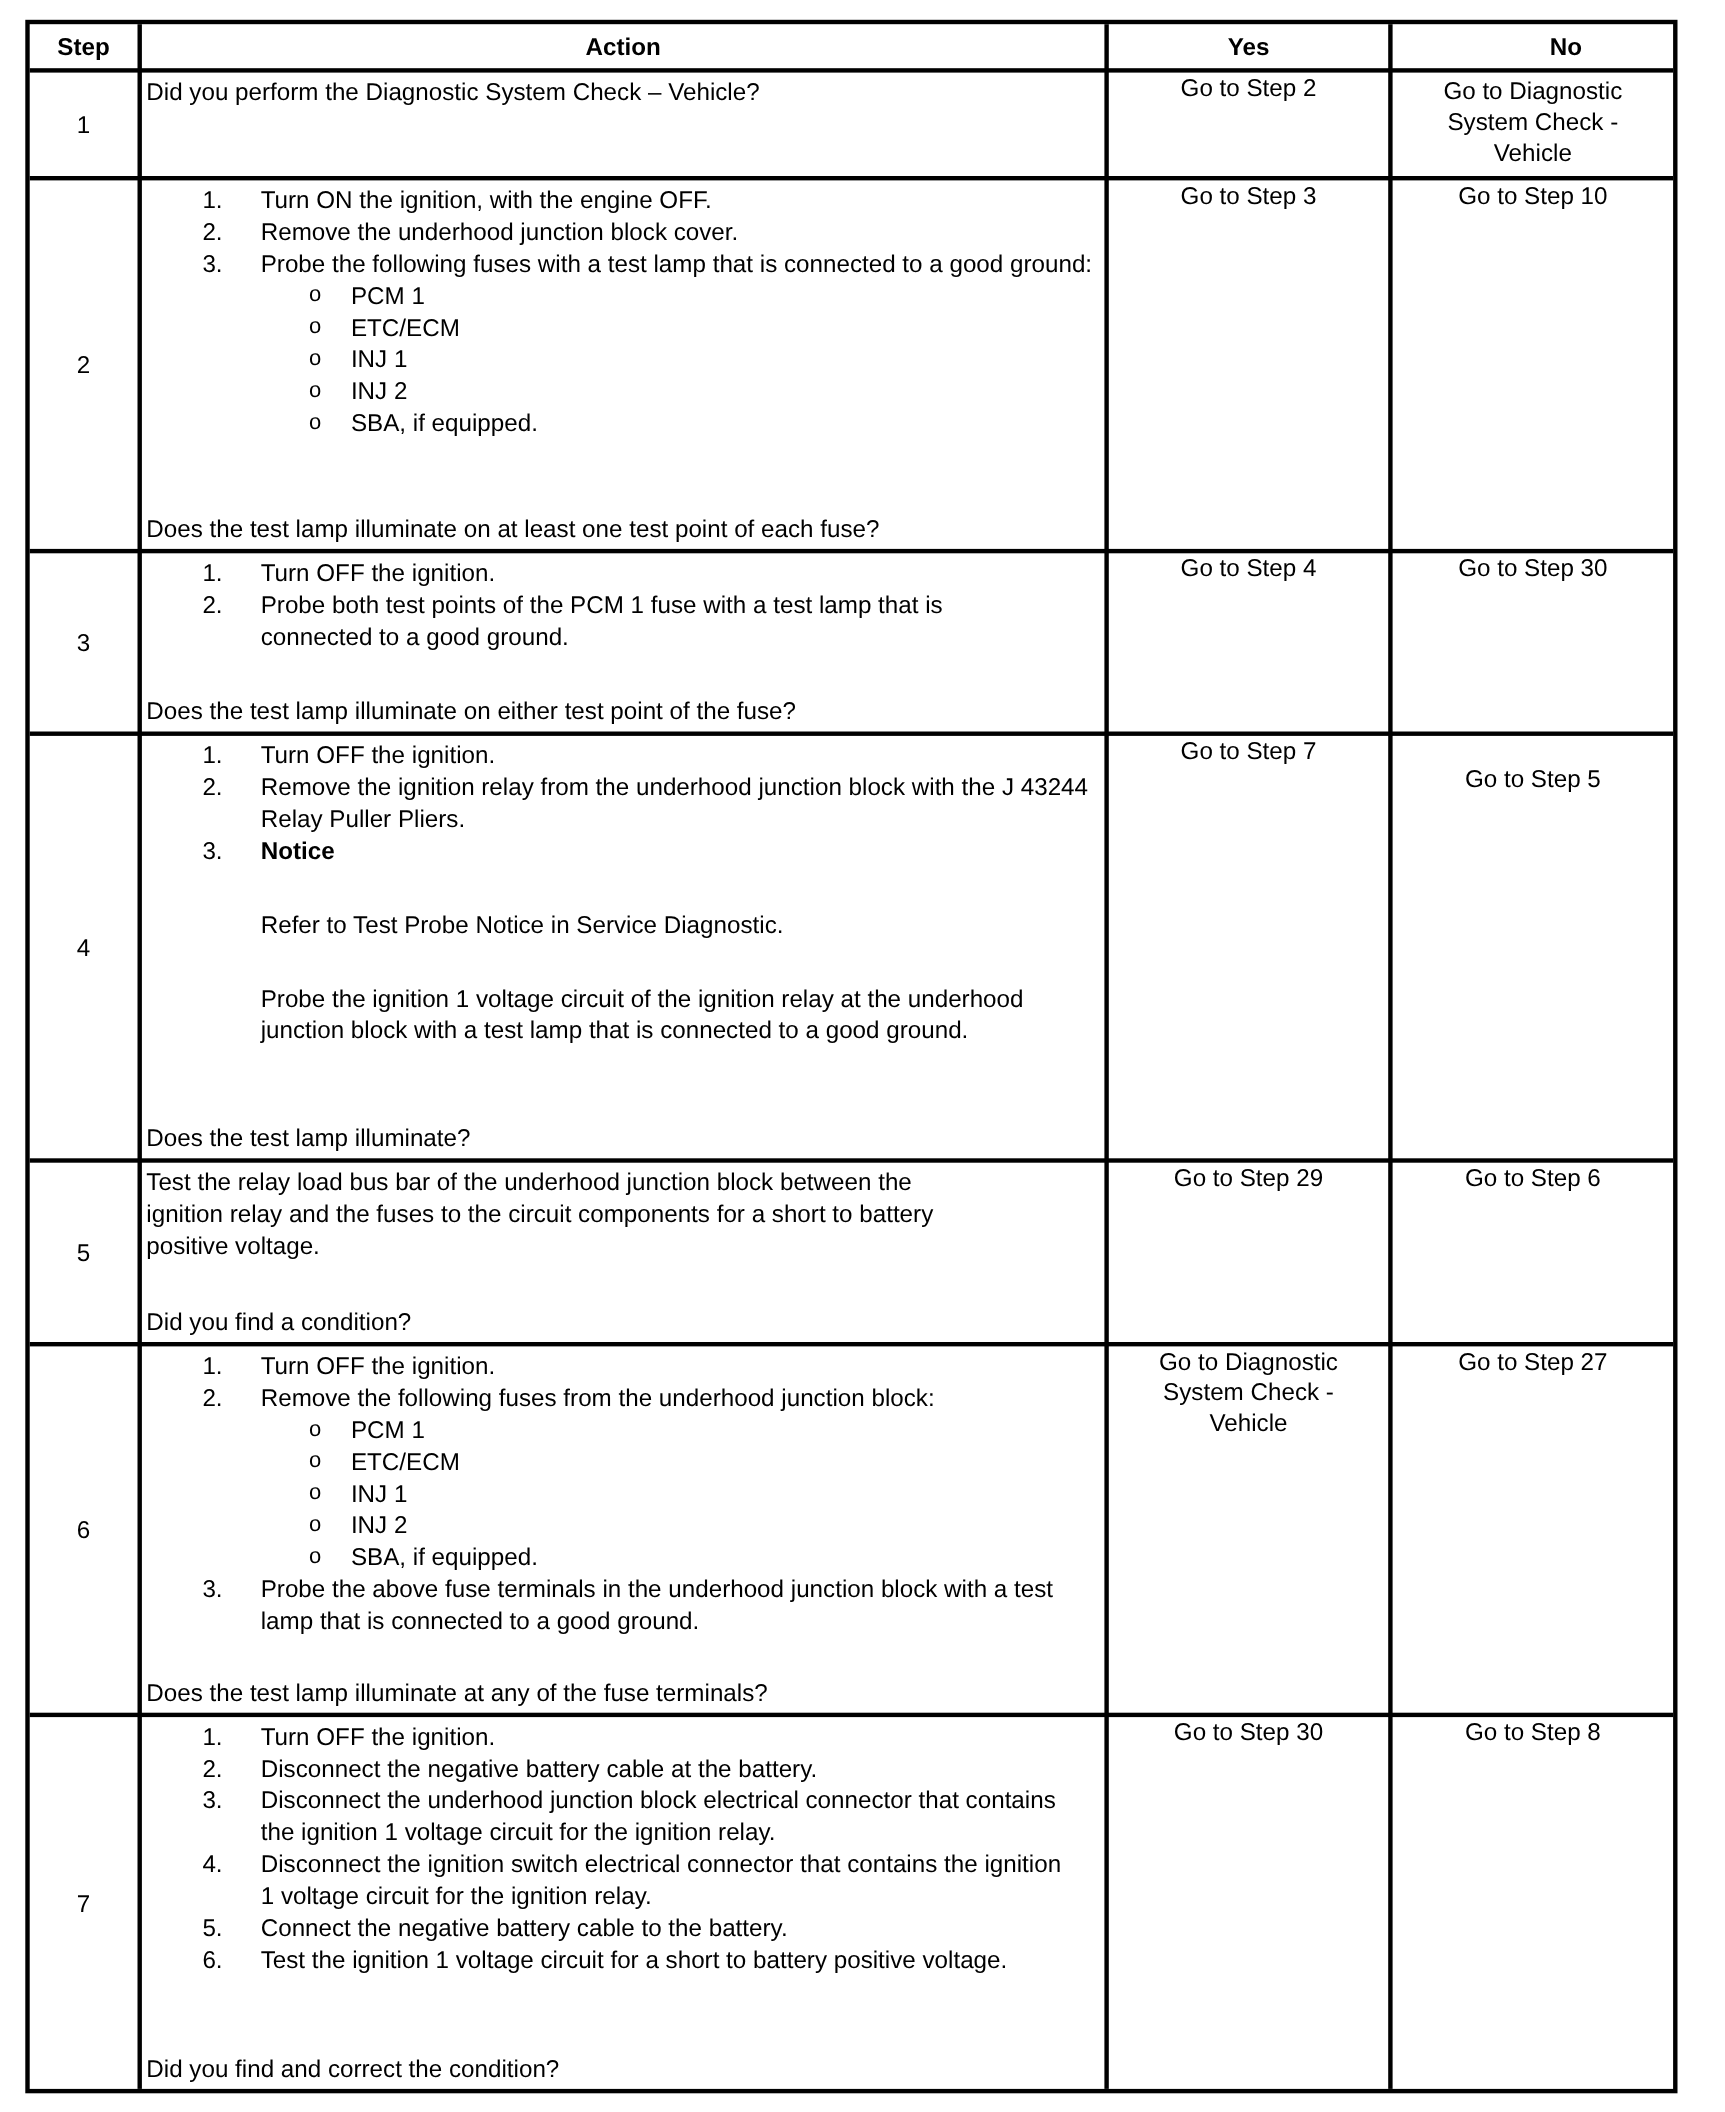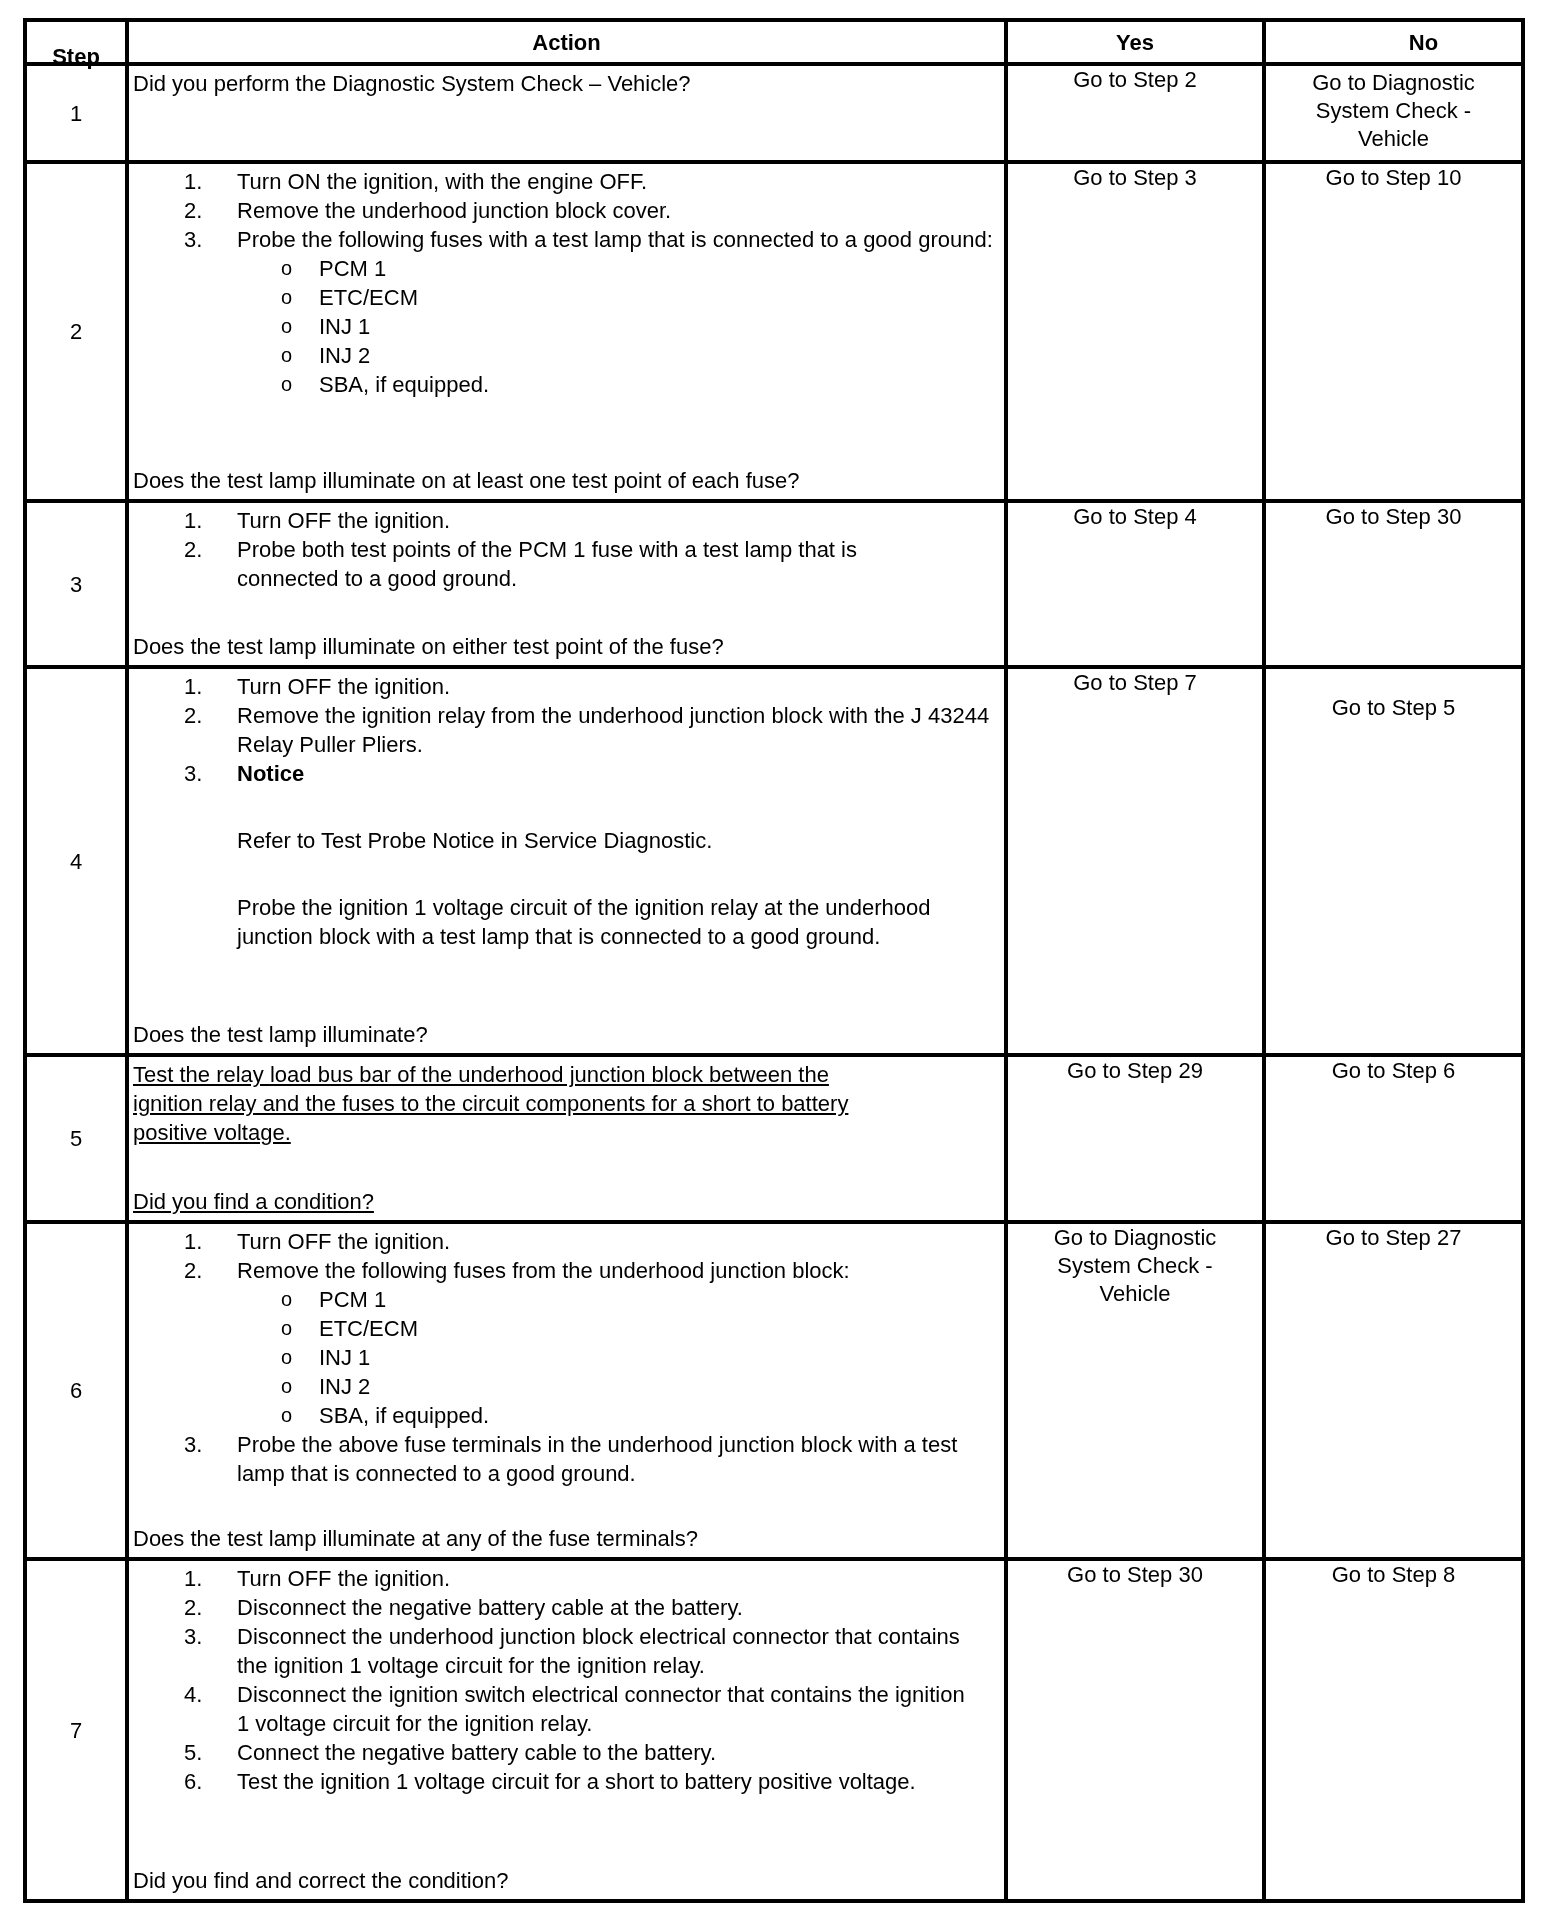--- a/index.html
+++ b/index.html
@@ -35,21 +35,21 @@
   <div class="vline" style="left:1235px;"></div>
 
   <div class="hline" style="top:40px;"></div>
   <div class="hline" style="top:138px;"></div>
   <div class="hline" style="top:477px;"></div>
   <div class="hline" style="top:643px;"></div>
   <div class="hline" style="top:1031px;"></div>
   <div class="hline" style="top:1198px;"></div>
   <div class="hline" style="top:1535px;"></div>
 
-  <div class="cell hdr" style="left:0;top:0;width:98px;height:40px;margin-top:14px;">Step</div>
+  <div class="cell hdr" style="left:0;top:0;width:98px;height:40px;">Step</div>
   <div class="cell hdr" style="left:102px;top:0;width:875px;height:40px;">Action</div>
   <div class="cell hdr" style="left:981px;top:0;width:254px;height:40px;">Yes</div>
   <div class="cell hdr" style="left:1239px;top:0;width:255px;height:40px;margin-left:30px;">No</div>
 
   <div class="cell stepnum" style="left:0;top:44px;width:98px;height:94px;">1</div>
   <div class="cell action" style="left:102px;top:44px;width:875px;height:94px;">
     <div>Did you perform the Diagnostic System Check – Vehicle?</div>
   </div>
   <div class="cell res" style="left:981px;top:44px;width:254px;height:94px;">
     <div>Go to Step 2</div>
@@ -122,21 +122,21 @@
     <div>Does the test lamp illuminate?</div>
   </div>
   <div class="cell res" style="left:981px;top:647px;width:254px;height:384px;">
     <div>Go to Step 7</div>
   </div>
   <div class="cell res" style="left:1239px;top:647px;width:255px;height:384px;margin-top:25px;">
     <div>Go to Step 5</div>
   </div>
 
   <div class="cell stepnum" style="left:0;top:1035px;width:98px;height:163px;">5</div>
-  <div class="cell action" style="left:102px;top:1035px;width:837px;height:163px;text-decoration:underline;">
+  <div class="cell action" style="left:102px;top:1035px;width:837px;height:163px;">
     <div style="padding-right:90px;">Test the relay load bus bar of the underhood junction block between the ignition relay and the fuses to the circuit components for a short to battery positive voltage.</div>
     <div>Did you find a condition?</div>
   </div>
   <div class="cell res" style="left:981px;top:1035px;width:254px;height:163px;">
     <div>Go to Step 29</div>
   </div>
   <div class="cell res" style="left:1239px;top:1035px;width:255px;height:163px;">
     <div>Go to Step 6</div>
   </div>
 

